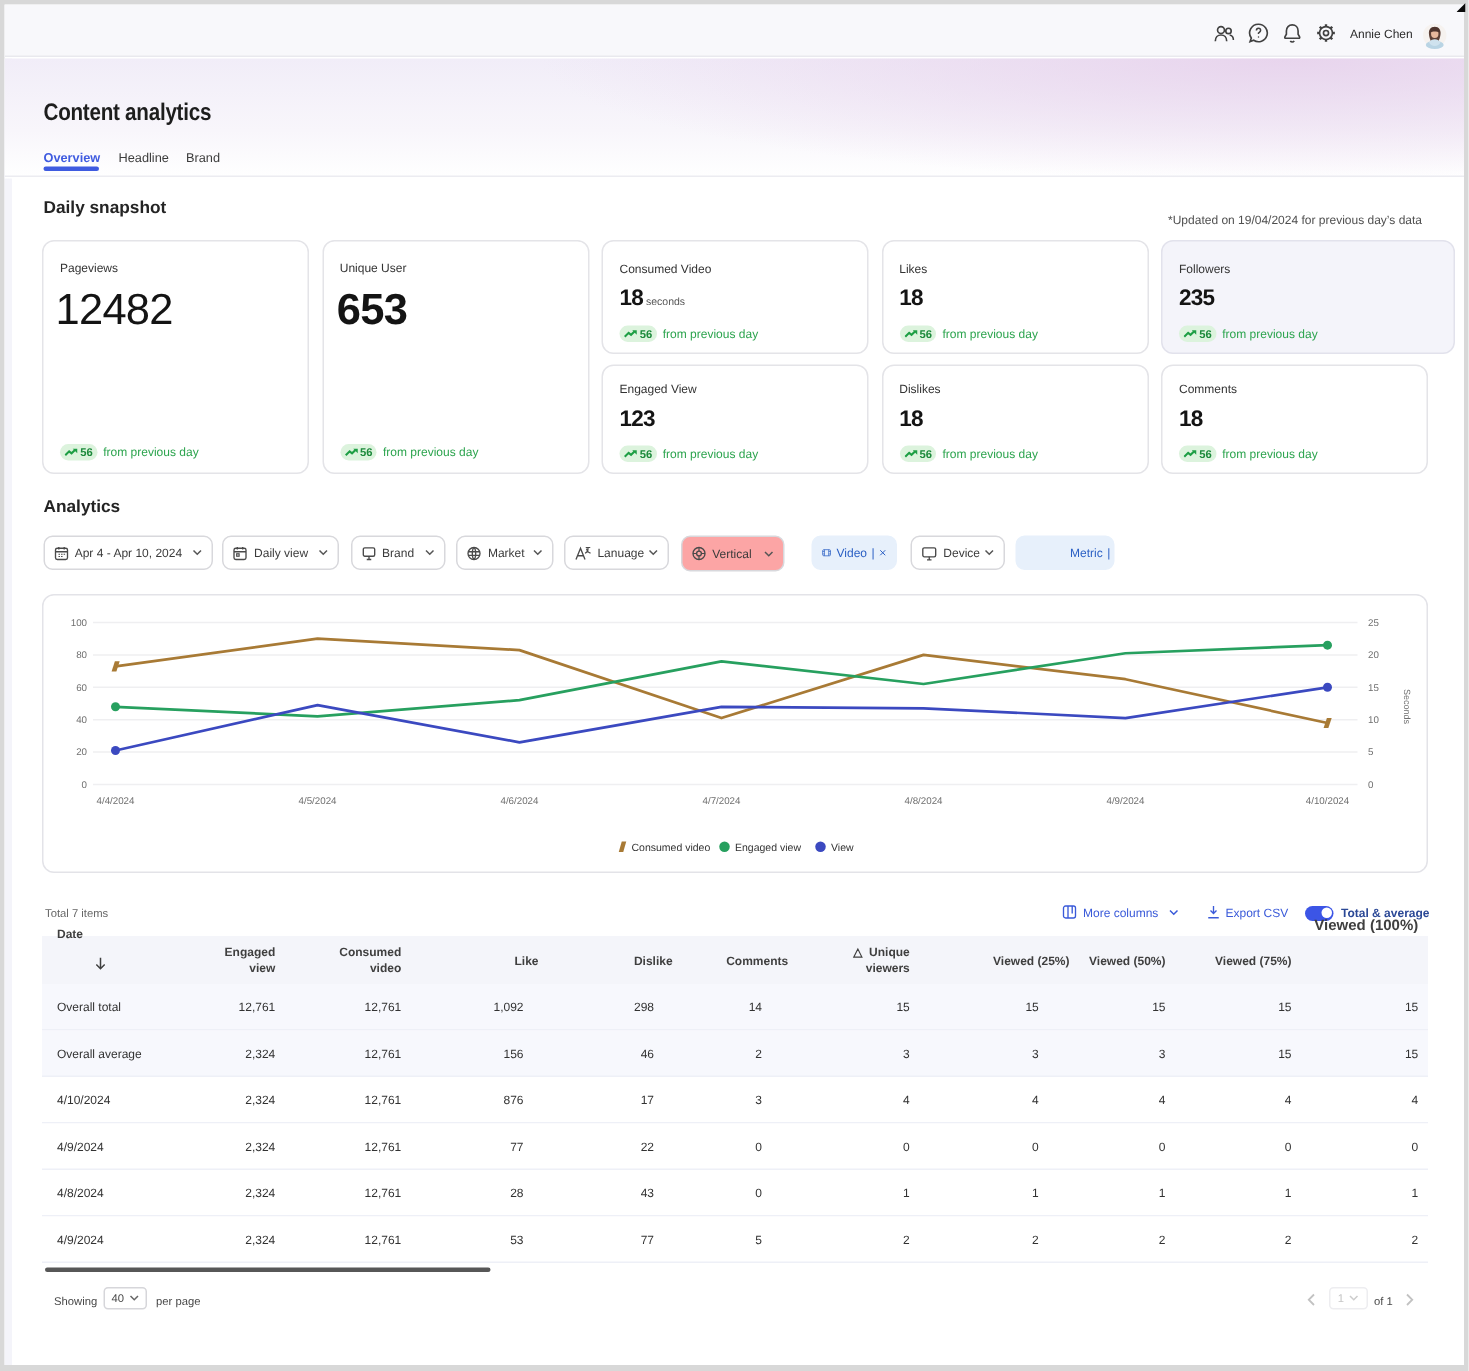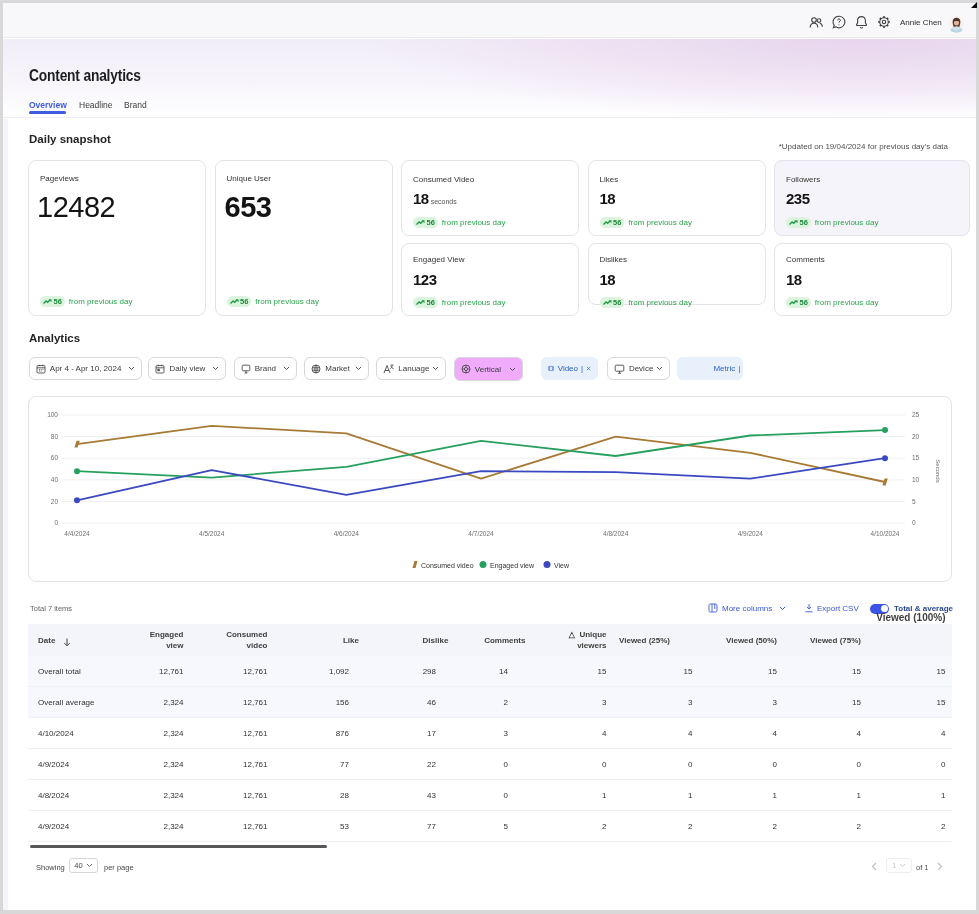--- a/index.html
+++ b/index.html
@@ -117,21 +117,21 @@
         <span style="display:inline-flex;align-items:center;height:11px;background:#dcf3dd;border-radius:5.5px;padding:0 3px;">
 <svg width="9" height="7" viewBox="0 0 9 7">
             <path d="M0.5 5.5l2.6-2.6 1.6 1.3L7 2" stroke="#1d9e44" stroke-width="1.4" fill="none"></path>
             <path d="M5.5 1.2h3v3z" fill="#1d9e44"></path>
           </svg>
 <span style="font-size:7.5px;font-weight:bold;color:#1d8a3c;margin-left:1.5px;">56</span>
         </span>
 <span style="font-size:8px;color:#2ca44e;margin-left:4px;">from previous day</span>
       </div>
     </div>
-<div class="abs" style="left:584.5px;top:240px;width:178px;height:62px;background:#ffffff;border:1px solid #e4e4e8;border-radius:8px;">
+<div class="abs" style="left:584.5px;top:240px;width:178px;height:73px;background:#ffffff;border:1px solid #e4e4e8;border-radius:8px;">
       <div class="abs" style="left:11px;top:10.5px;font-size:8px;color:#333;">Dislikes</div>
       <div class="abs" style="left:11px;top:26.5px;font-size:15px;font-weight:bold;color:#141414;letter-spacing:-0.5px;">18<span style="font-size:7px;font-weight:normal;color:#555;letter-spacing:0;"> </span></div>
       <div class="abs" style="left:11px;top:53px;display:flex;align-items:center;">
         <span style="display:inline-flex;align-items:center;height:11px;background:#dcf3dd;border-radius:5.5px;padding:0 3px;">
 <svg width="9" height="7" viewBox="0 0 9 7">
             <path d="M0.5 5.5l2.6-2.6 1.6 1.3L7 2" stroke="#1d9e44" stroke-width="1.4" fill="none"></path>
             <path d="M5.5 1.2h3v3z" fill="#1d9e44"></path>
           </svg>
 <span style="font-size:7.5px;font-weight:bold;color:#1d8a3c;margin-left:1.5px;">56</span>
         </span>
@@ -212,21 +212,21 @@
 <div class="abs" style="left:373.3px;top:354px;width:70px;height:23px;background:#fff;border:1px solid #d8d8dc;border-radius:6px;display:flex;align-items:center;padding:0 6px;">
       <svg width="11" height="10" viewBox="0 0 11 10" fill="none" stroke="#4a4a4a" stroke-width="0.9">
         <path d="M1 9L4 1.5L7 9M2 6.5h4"></path>
         <path d="M7.5 1h3M9 1v1.2c0 1.2-1 2.3-2 2.6M8 1.8c.3 1.5 1.4 2.7 2.7 3" stroke-width="0.8"></path>
       </svg>
       <span style="font-size:8px;color:#3b3b3b;margin-left:4px;flex:1;">Lanuage</span>
       <svg width="7" height="5" viewBox="0 0 7 5">
         <path d="M1 1l2.5 2.5L6 1" stroke="#555" stroke-width="1" fill="none"></path>
       </svg>
     </div>
-<div class="abs" style="left:450.8px;top:354px;width:69px;height:23px;background:#f0abfc;border:1px solid #d8d8dc;border-radius:6px;display:flex;align-items:center;padding:11px 6px;">
+<div class="abs" style="left:450.8px;top:354px;width:69px;height:23px;background:#fca5a5;border:1px solid #d8d8dc;border-radius:6px;display:flex;align-items:center;padding:11px 6px;">
       <svg width="10" height="10" viewBox="0 0 10 10" fill="none" stroke="#4a4a4a" stroke-width="0.9">
         <circle cx="5" cy="5" r="4"></circle>
         <circle cx="5" cy="5" r="1.6"></circle>
         <path d="M5 1v2.4M5 6.6V9M1 5h2.4M6.6 5H9" stroke-width="0.8"></path>
       </svg>
       <span style="font-size:8px;color:#3b3b3b;margin-left:4px;flex:1;">Vertical</span>
       <svg width="7" height="5" viewBox="0 0 7 5">
         <path d="M1 1l2.5 2.5L6 1" stroke="#555" stroke-width="1" fill="none"></path>
       </svg>
     </div>
@@ -319,34 +319,34 @@
     </svg>
 <svg class="abs" style="left:801px;top:600px" width="10" height="10" viewBox="0 0 10 10" fill="none" stroke="#3a5ad9" stroke-width="0.9">
       <path d="M5 1v5M3 4l2 2 2-2M1.5 8.8h7"></path>
     </svg>
 <div class="abs" style="left:814px;top:601px;font-size:8px;color:#3a5ad9;">Export CSV</div>
 <div class="abs" style="left:867px;top:601px;width:19px;height:9.5px;background:#3c55e6;border-radius:5px;">
       <div class="abs" style="right:1.2px;top:1.2px;width:7.1px;height:7.1px;background:#fff;border-radius:50%;"></div>
     </div>
 <div class="abs" style="left:891px;top:601px;font-size:8px;font-weight:bold;color:#2b4896;">Total &amp; average</div>
 <div class="abs" style="left:25px;top:621px;width:924px;height:32px;background:#f4f5fa;"></div>
-<div class="abs" style="left:35px;top:633px;font-size:8px;color:#3f3f3f;font-weight:bold;">Date</div>
+<div class="abs" style="left:35px;top:615px;font-size:8px;color:#3f3f3f;font-weight:bold;">Date</div>
 <svg class="abs" style="left:60px;top:635px" width="8" height="9" viewBox="0 0 8 9" fill="none" stroke="#3f3f3f" stroke-width="1">
       <path d="M4 0.5v7M1.2 5l2.8 2.8L6.8 5"></path>
     </svg>
 <div class="abs r" style="left:60.5px;top:627px;width:120px;font-size:8px;color:#3f3f3f;font-weight:bold;">Engaged</div>
 <div class="abs r" style="left:60.5px;top:638px;width:120px;font-size:8px;color:#3f3f3f;font-weight:bold;">view</div>
 <div class="abs r" style="left:144.5px;top:627px;width:120px;font-size:8px;color:#3f3f3f;font-weight:bold;">Consumed</div>
 <div class="abs r" style="left:144.5px;top:638px;width:120px;font-size:8px;color:#3f3f3f;font-weight:bold;">video</div>
 <div class="abs c" style="left:288.0px;top:633px;width:120px;font-size:8px;color:#3f3f3f;font-weight:bold;">Like</div>
 <div class="abs c" style="left:372.5px;top:633px;width:120px;font-size:8px;color:#3f3f3f;font-weight:bold;">Dislike</div>
 <div class="abs c" style="left:441.8px;top:633px;width:120px;font-size:8px;color:#3f3f3f;font-weight:bold;">Comments</div>
 <div class="abs r" style="left:483.5px;top:627px;width:120px;font-size:8px;color:#3f3f3f;font-weight:bold;">△&nbsp; Unique</div>
 <div class="abs r" style="left:483.5px;top:638px;width:120px;font-size:8px;color:#3f3f3f;font-weight:bold;">viewers</div>
-<div class="abs r" style="left:547px;top:633px;width:120px;font-size:8px;color:#3f3f3f;font-weight:bold;">Viewed (25%)</div>
+<div class="abs r" style="left:590px;top:633px;width:120px;font-size:8px;color:#3f3f3f;font-weight:bold;">Viewed (25%)</div>
 <div class="abs r" style="left:654px;top:633px;width:120px;font-size:8px;color:#3f3f3f;font-weight:bold;">Viewed (50%)</div>
 <div class="abs r" style="left:738px;top:633px;width:120px;font-size:8px;color:#3f3f3f;font-weight:bold;">Viewed (75%)</div>
 <div class="abs r" style="left:822.5px;top:609px;width:120px;font-size:10px;color:#3f3f3f;font-weight:bold;">Viewed (100%)</div>
 <div class="abs" style="left:25px;top:653px;width:924px;height:31px;background:#f7f8fd;border-bottom:1px solid #eef0f7;"></div>
 <div class="abs" style="left:35px;top:664px;font-size:8px;color:#323232;">Overall total</div>
 <div class="abs r" style="left:60.5px;top:664px;width:120px;font-size:8px;color:#323232;">12,761</div>
 <div class="abs r" style="left:144.5px;top:664px;width:120px;font-size:8px;color:#323232;">12,761</div>
 <div class="abs r" style="left:226px;top:664px;width:120px;font-size:8px;color:#323232;">1,092</div>
 <div class="abs r" style="left:313px;top:664px;width:120px;font-size:8px;color:#323232;">298</div>
 <div class="abs r" style="left:385px;top:664px;width:120px;font-size:8px;color:#323232;">14</div>

